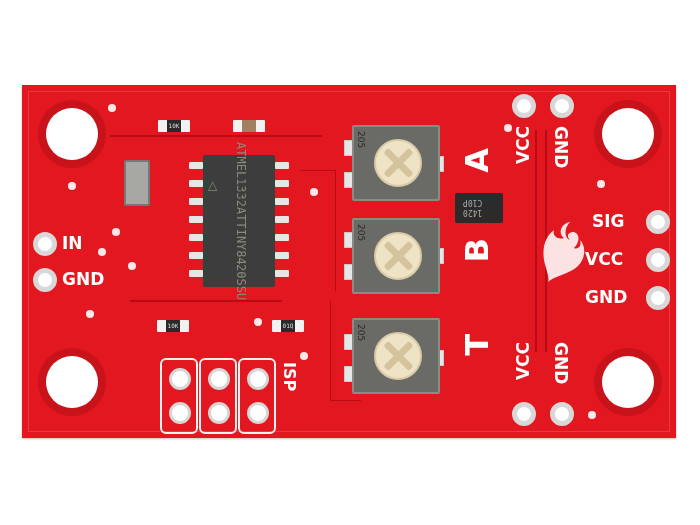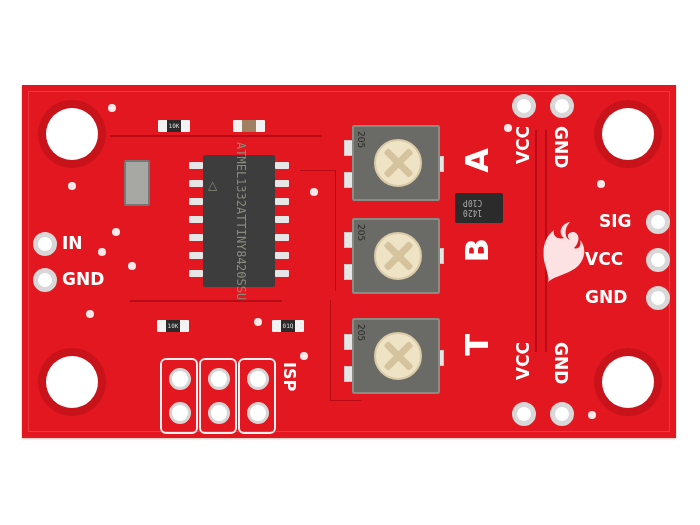--- a/index.html
+++ b/index.html
@@ -157,21 +157,21 @@
 <div class="silk" style="left:62px;top:269px;font-size:17px;">GND</div>
 
 <div class="pad" style="left:512px;top:94px;"></div>
 <div class="pad" style="left:550px;top:94px;"></div>
 <div class="silk vert" style="left:513px;top:126px;font-size:17px;transform:rotate(180deg);">VCC</div>
 <div class="silk vert" style="left:551px;top:126px;font-size:17px;">GND</div>
 
 <div class="pad" style="left:646px;top:210px;"></div>
 <div class="pad" style="left:646px;top:248px;"></div>
 <div class="pad" style="left:646px;top:286px;"></div>
-<div class="silk" style="left:592px;top:211px;font-size:17px;margin-left:7px;">SIG</div>
+<div class="silk" style="left:592px;top:211px;font-size:17px;">SIG</div>
 <div class="silk" style="left:585px;top:249px;font-size:17px;">VCC</div>
 <div class="silk" style="left:585px;top:287px;font-size:17px;">GND</div>
 
 <div class="pad" style="left:512px;top:402px;"></div>
 <div class="pad" style="left:550px;top:402px;"></div>
 <div class="silk vert" style="left:513px;top:342px;font-size:17px;transform:rotate(180deg);">VCC</div>
 <div class="silk vert" style="left:551px;top:342px;font-size:17px;">GND</div>
 
 <svg class="flame" viewBox="0 0 48 62">
   <path d="M30 2 C20 4 18 14 24 18 C18 20 12 16 14 10 C6 16 2 26 4 40 C6 50 10 58 8 62 C14 56 30 54 38 46 C46 38 46 26 40 20 C42 26 38 30 34 28 C40 22 40 14 34 12 C28 12 26 16 30 20 C24 18 24 8 30 2 Z" fill="#ffffff" opacity=".88"></path>

